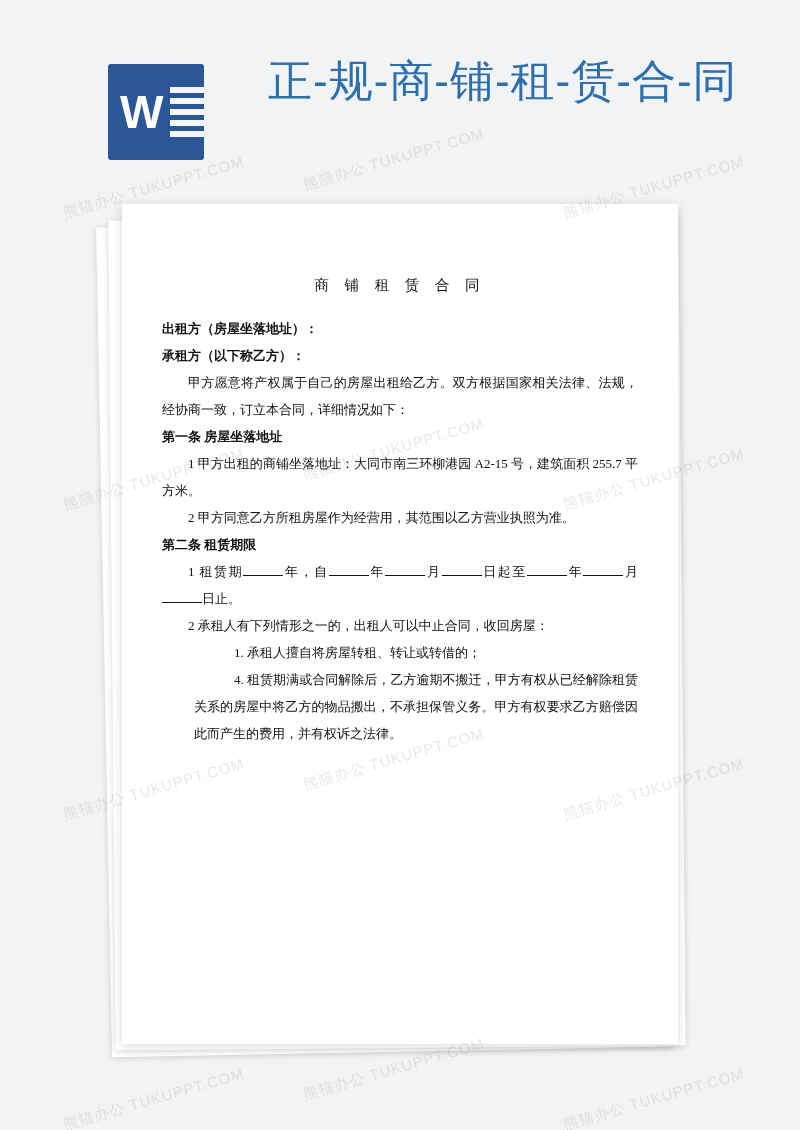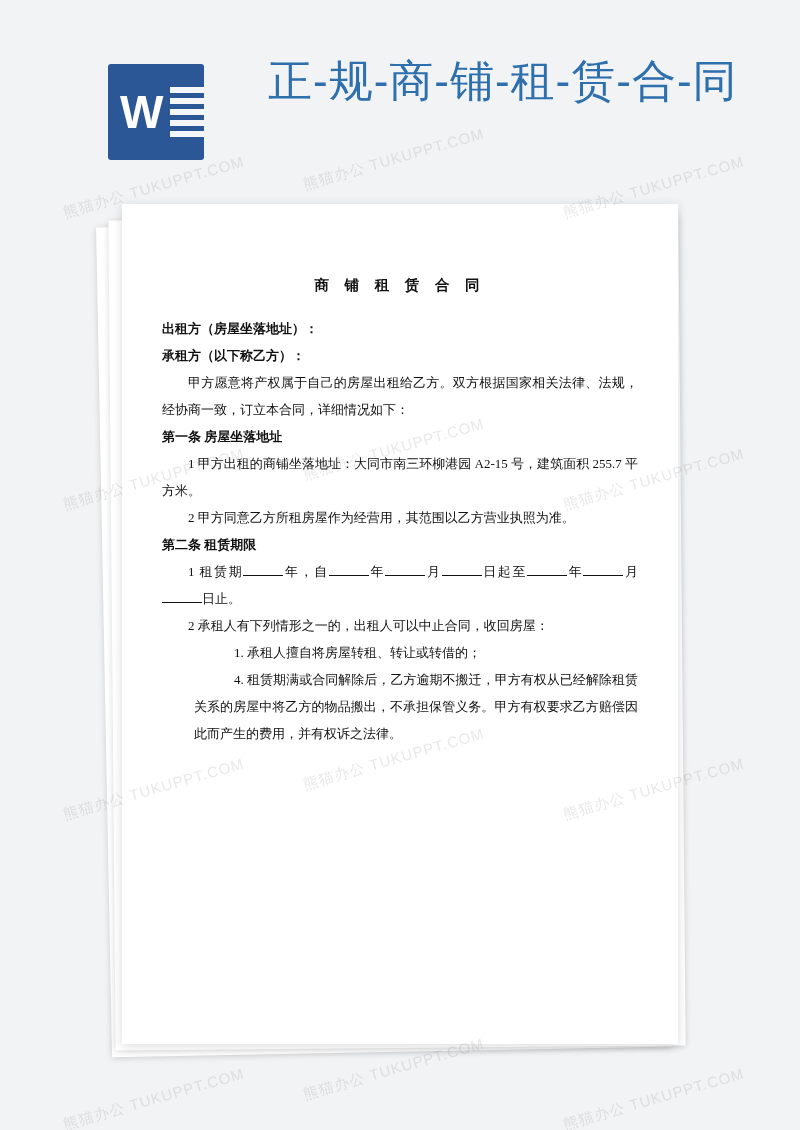--- a/index.html
+++ b/index.html
@@ -96,21 +96,21 @@
     position: absolute;
     left: 122px; top: 204px;
     width: 556px; height: 840px;
     padding: 72px 40px 20px 40px;
     overflow: hidden;
   }
 
   .doc-title {
     text-align: center;
     font-size: 14.5px;
-    font-weight: bold;
+    font-weight: normal;
     letter-spacing: 6px;
     color: #111;
     margin-bottom: 20px;
   }
   p.line {
     margin: 0 0 0 0;
     font-size: 13px;
     line-height: 27px;
     color: #111;
     text-align: justify;

